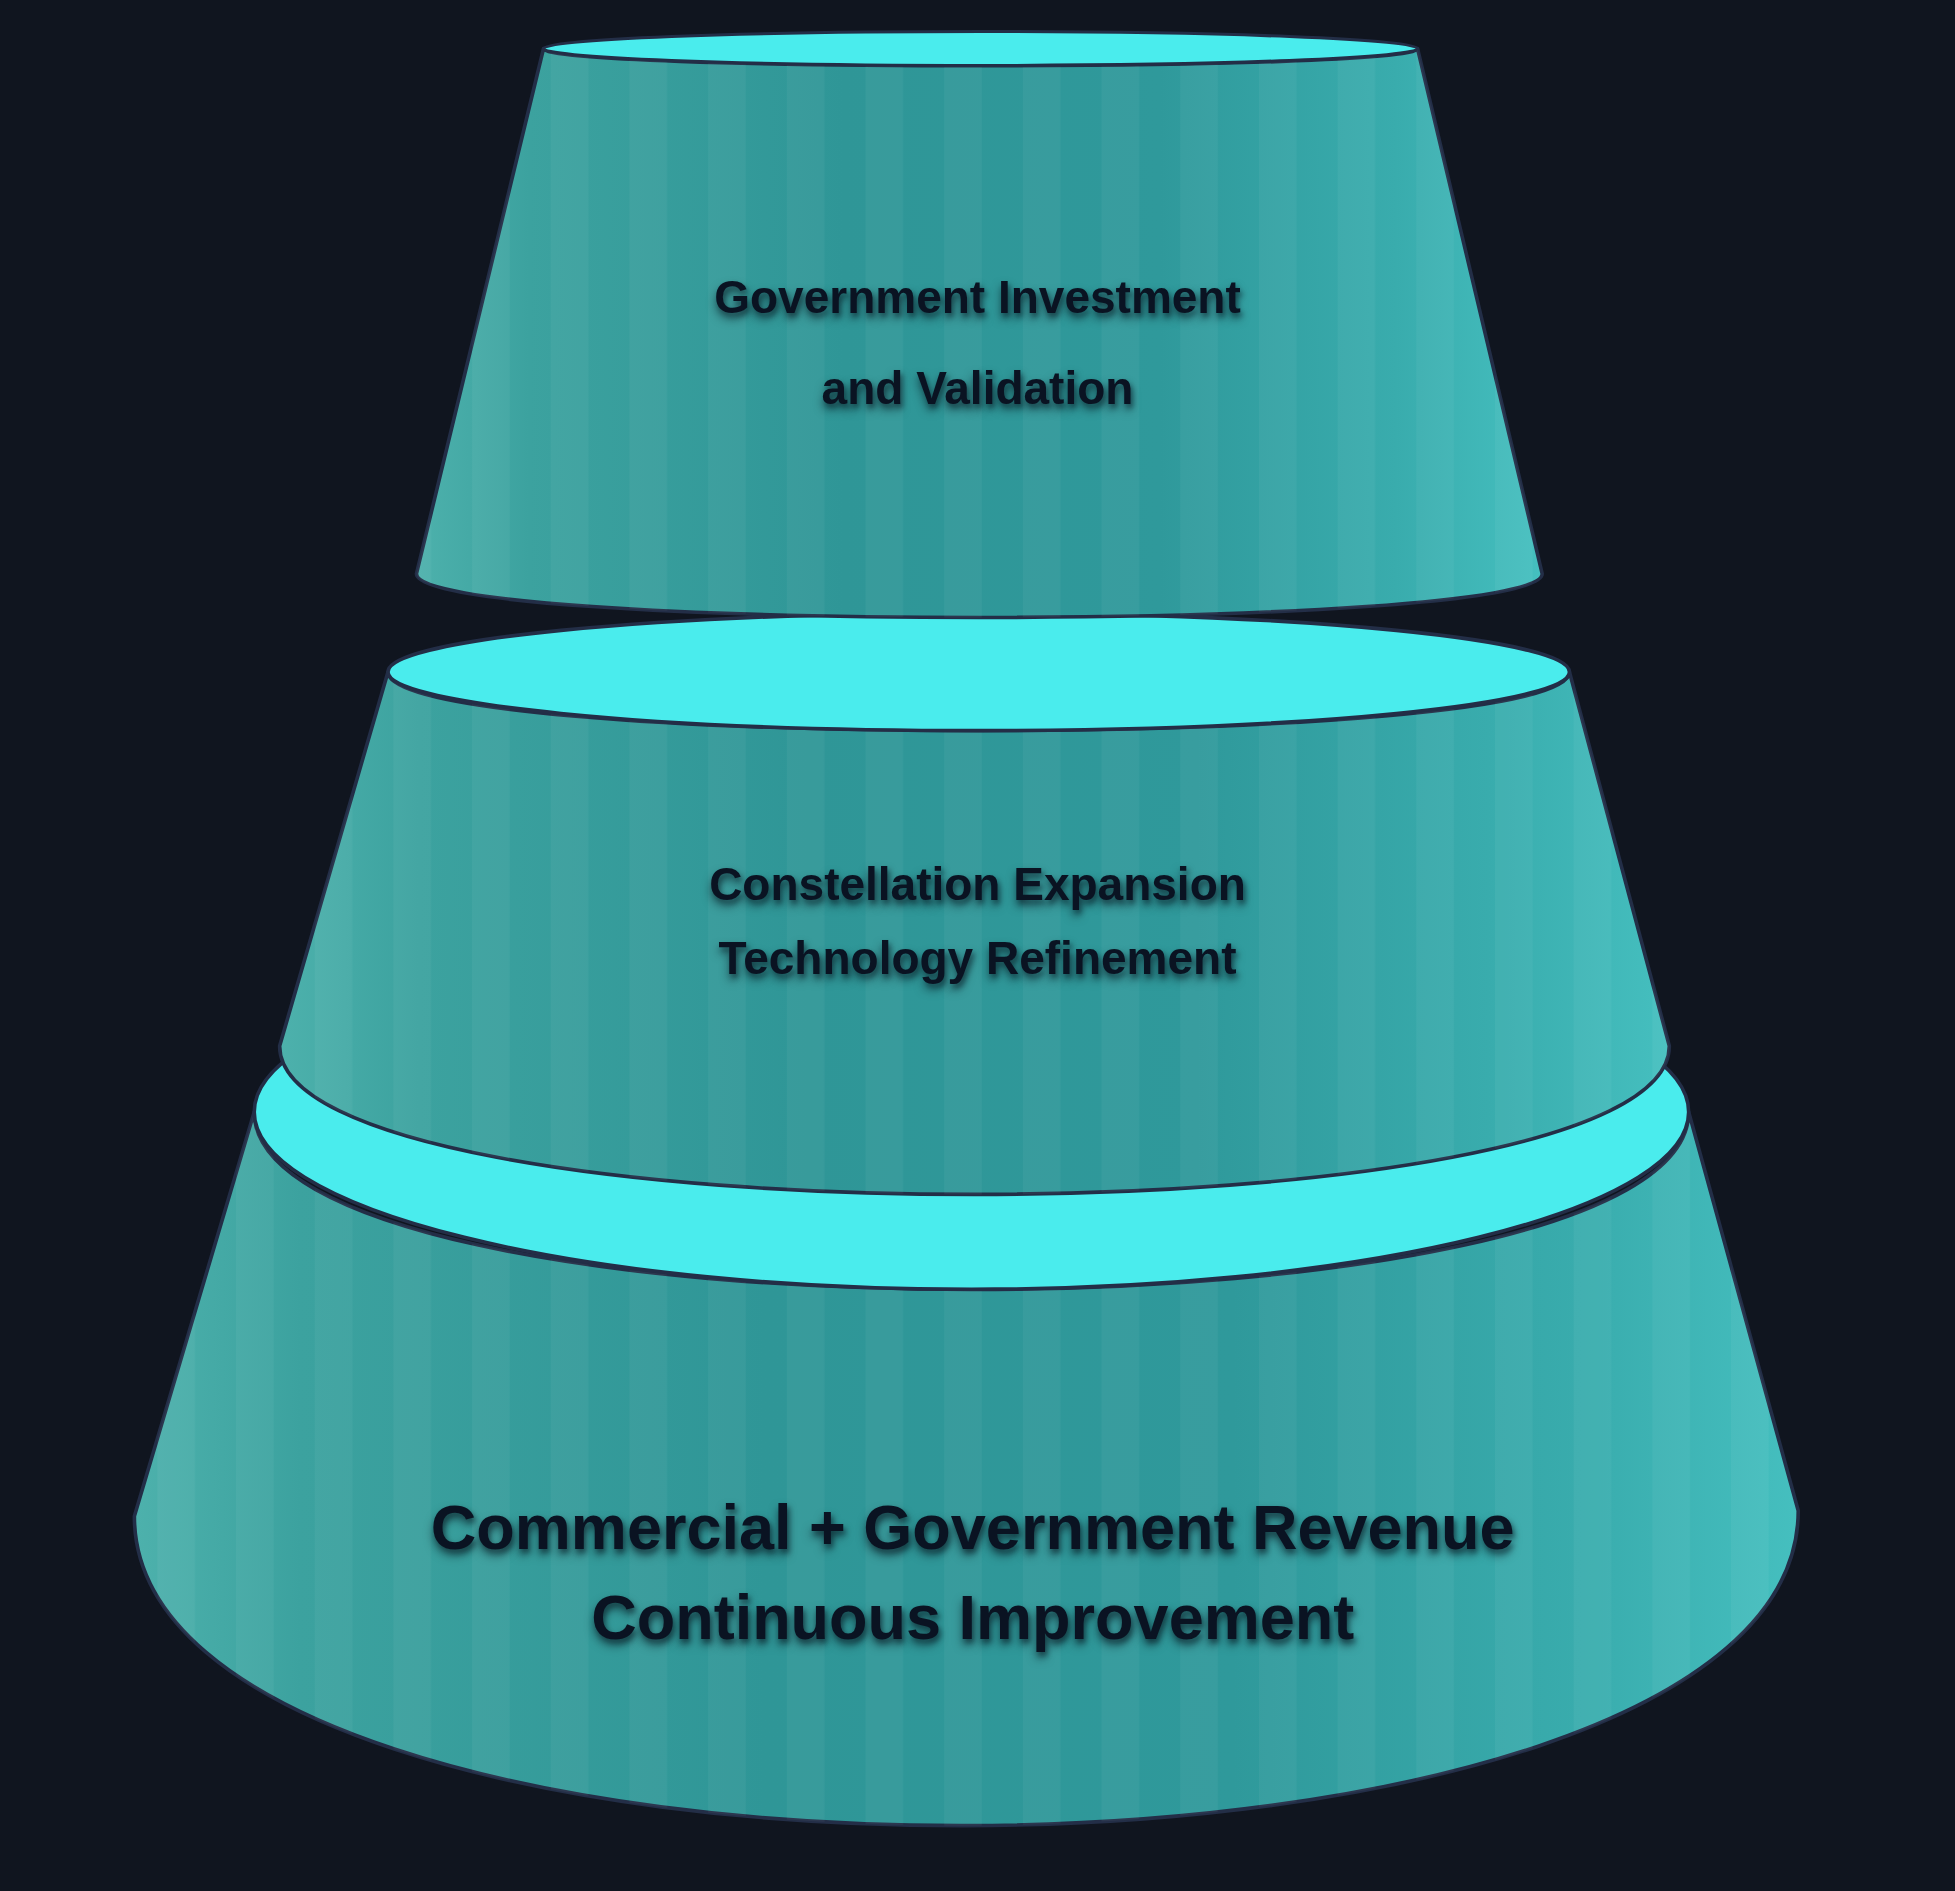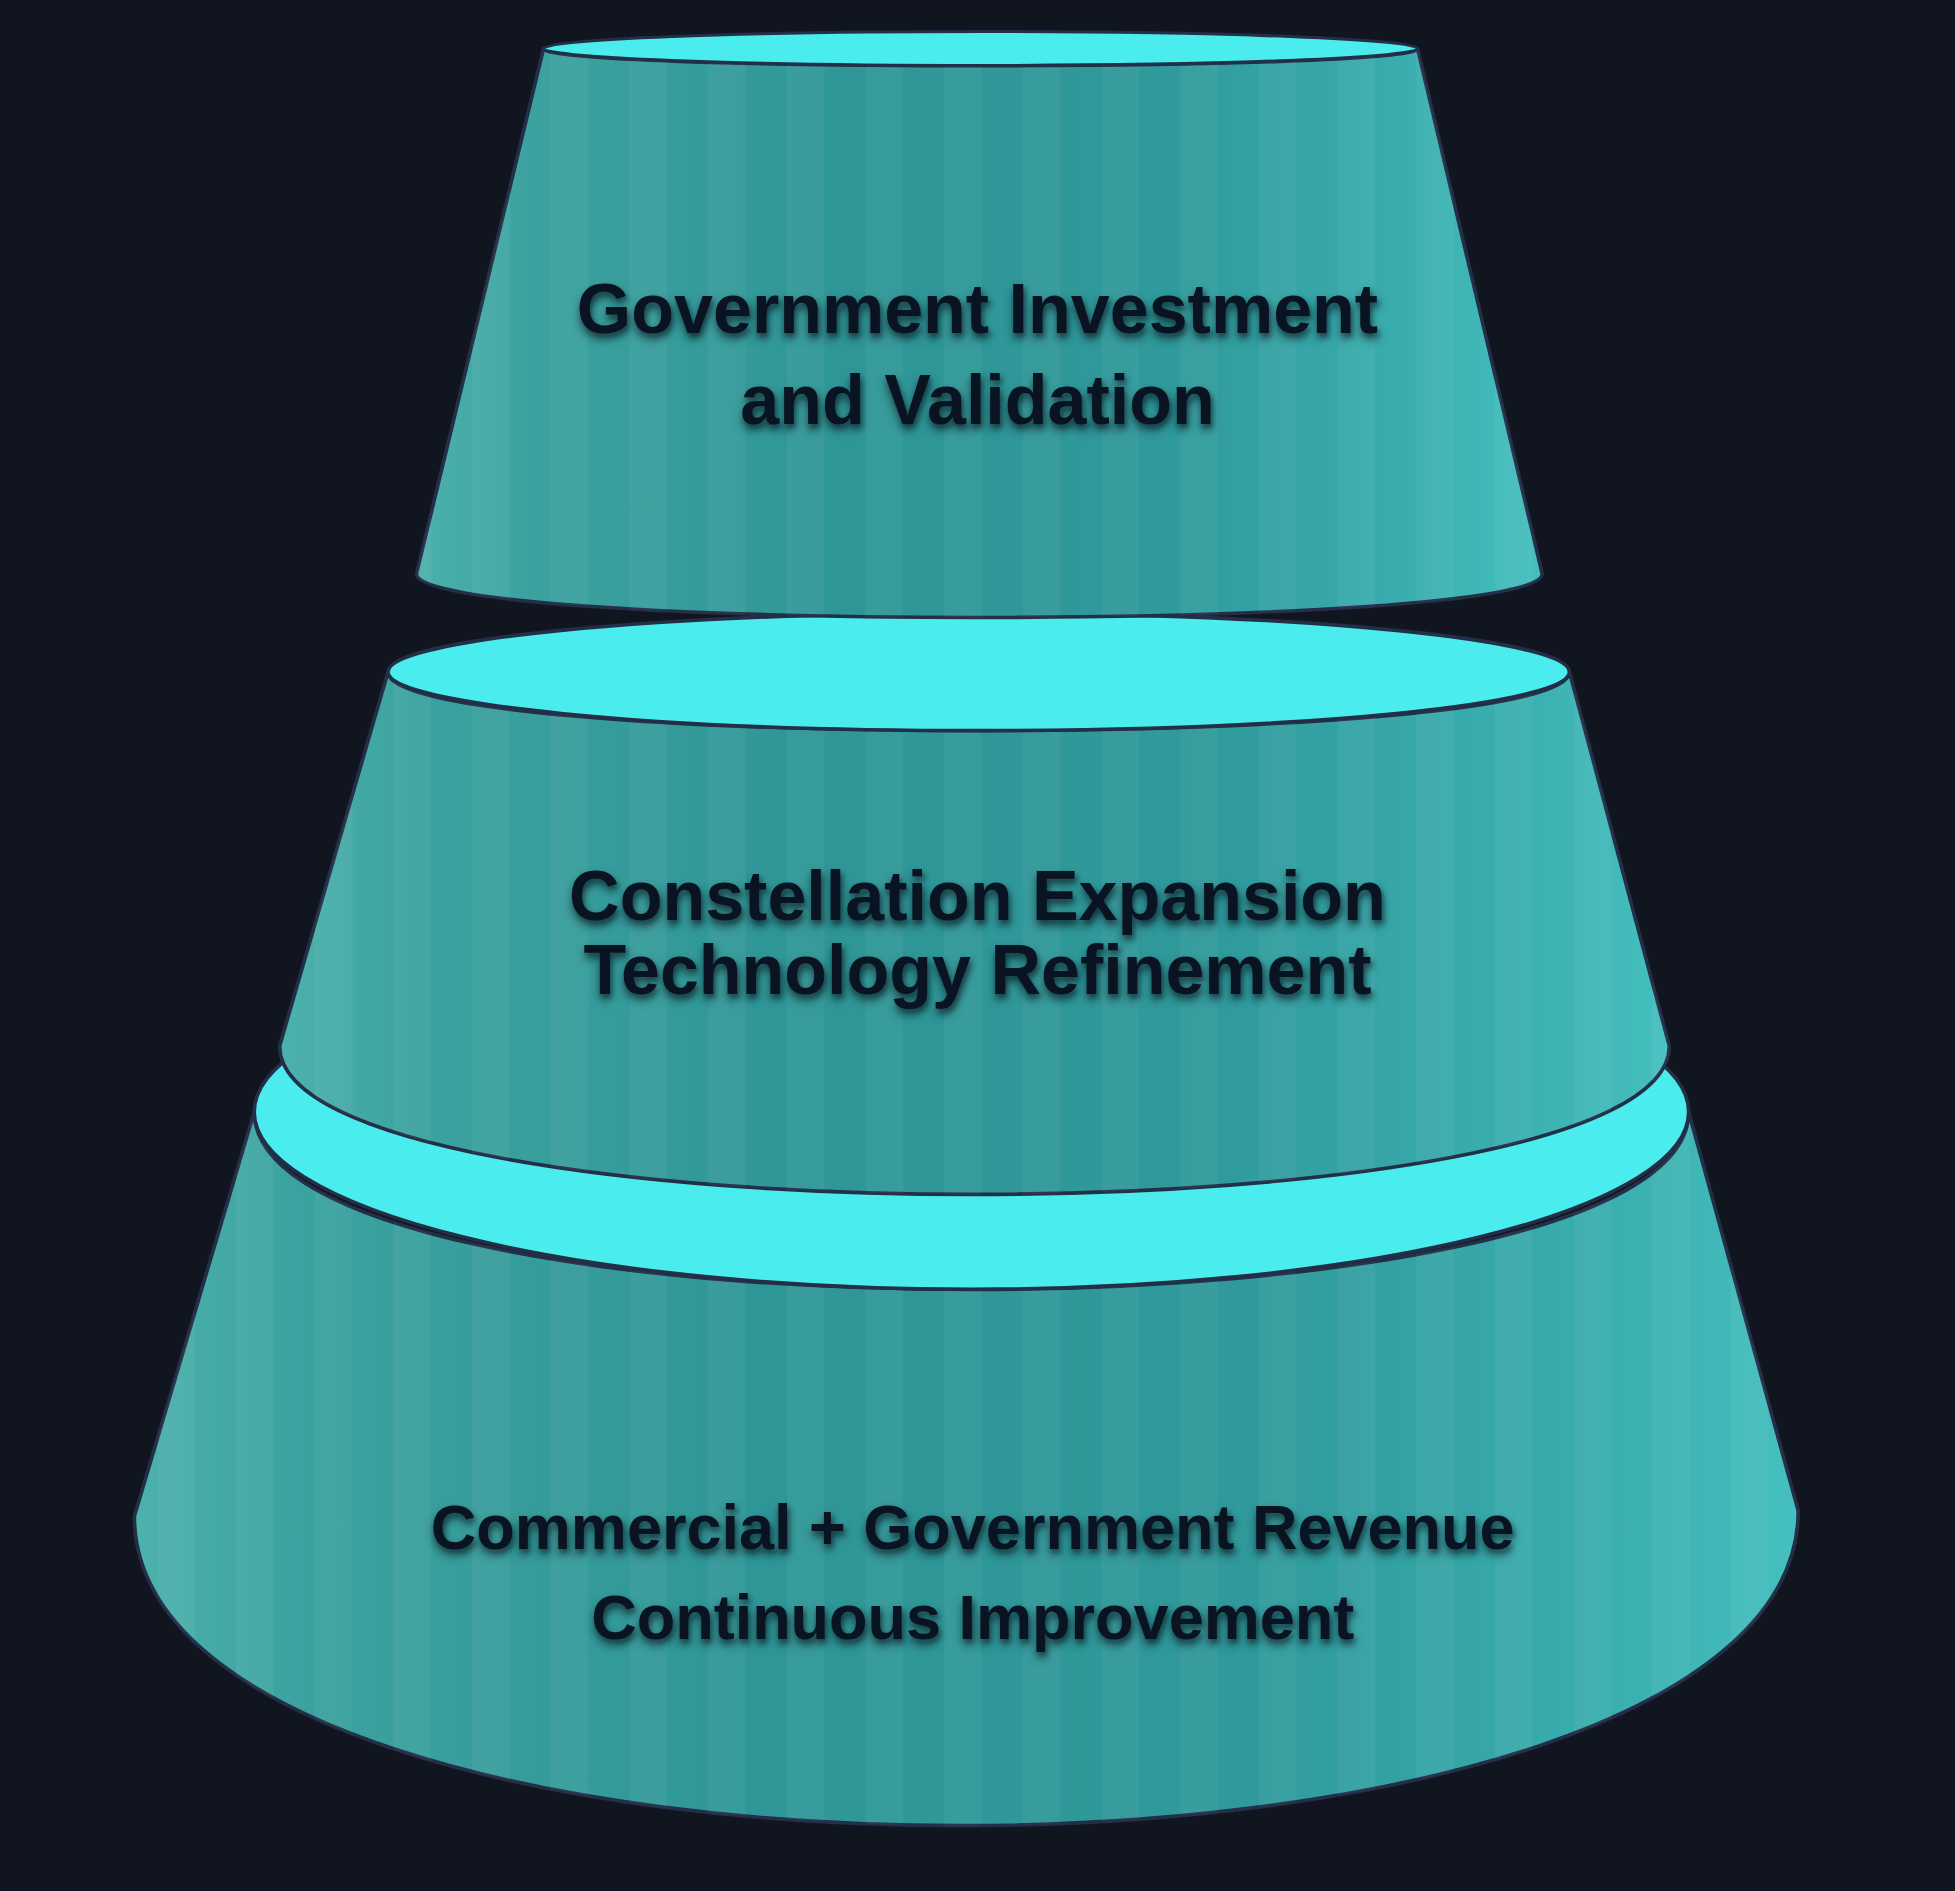--- a/index.html
+++ b/index.html
@@ -24,21 +24,21 @@
     left: 0;
     right: 0;
     text-align: center;
     font-weight: 700;
     color: #0a1322;
     line-height: 1;
     letter-spacing: 0px;
     text-shadow: 0 6px 9.7px rgba(4,10,20,0.50), 2.4px 4.2px 5.4px rgba(4,10,20,0.38);
     white-space: nowrap;
   }
-  .fs-std { font-size: 70px; }
+  .fs-std { font-size: 46px; }
   .fs-big { font-size: 63px; }
   #t1-l1 { top: 274px; }
   #t1-l2 { top: 343px; margin-top: 22px; }
   #t2-l1 { top: 861px; }
   #t2-l2 { top: 935px; }
   #t3-l1 { top: 1496px; transform: translateX(-4.8px); }
   #t3-l2 { top: 1586px; transform: translateX(-4.8px); }
 </style>
 </head>
 <body>

